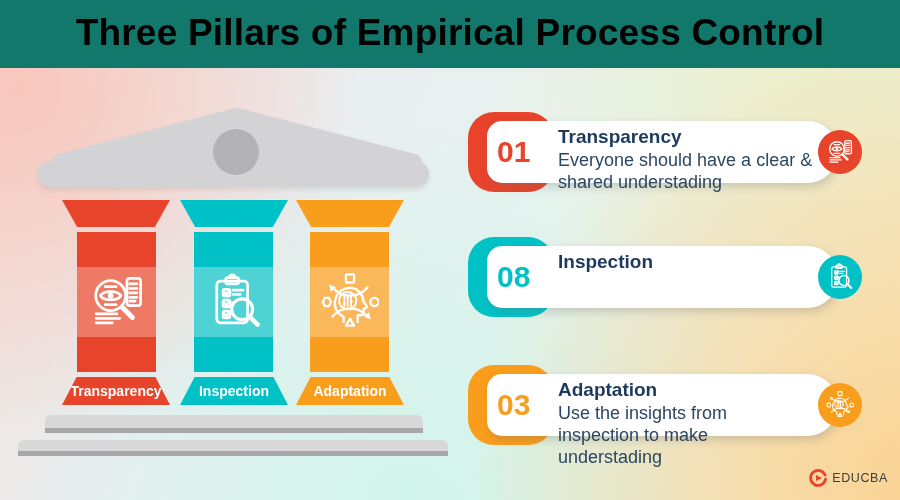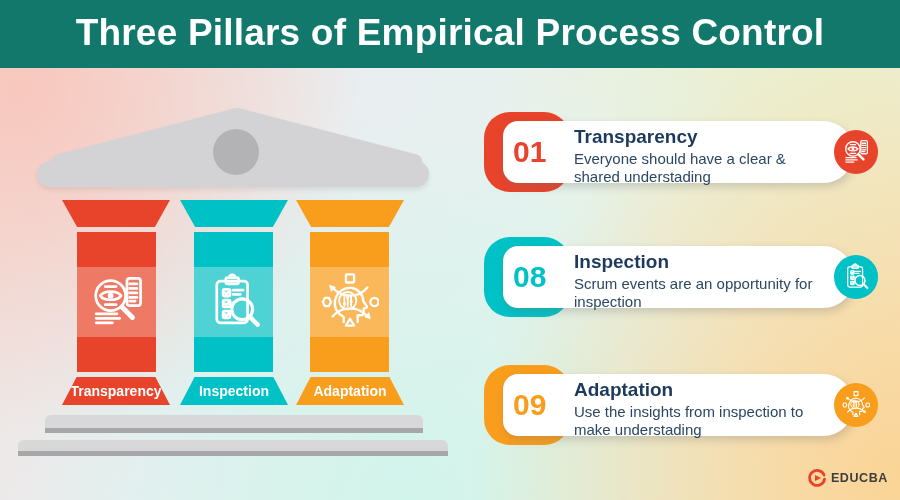--- a/index.html
+++ b/index.html
@@ -9,21 +9,21 @@
     background:
       radial-gradient(circle at 2% 18%, rgba(248,198,188,0.95) 0%, rgba(248,198,188,0) 35%),
       radial-gradient(circle at 100% 95%, rgba(250,211,148,0.95) 0%, rgba(250,211,148,0) 42%),
       radial-gradient(circle at 90% 6%, rgba(236,238,199,0.9) 0%, rgba(236,238,199,0) 35%),
       radial-gradient(circle at 45% 100%, rgba(208,244,235,0.95) 0%, rgba(208,244,235,0) 55%),
       linear-gradient(120deg,#f3e0da 0%,#e9eef0 35%,#e6f3ee 60%,#f1ecd2 85%,#f8e7c4 100%);
   }
   
   .header{position:absolute;left:0;top:0;width:900px;height:68px;background:#11786B;}
   .header h1{
-    margin:0;height:68px;line-height:66px;text-align:center;color:#ffffff;
+    margin:0;height:68px;line-height:66px;text-align:center;color:#000000;
     font-size:37px;font-weight:bold;letter-spacing:0.2px;
   }
   
   .pediment{position:absolute;left:0;top:100px;filter:drop-shadow(0 3px 2px rgba(90,90,90,0.12));}
   .capital,.pbase{position:absolute;width:108px;height:27px;}
   .capital{clip-path:polygon(0% 0%,100% 0%,86% 100%,14% 100%);top:200px;}
   .pbase{clip-path:polygon(13.5% 0%,86.5% 0%,100% 100%,0% 100%);top:377px;height:28px;
          display:flex;align-items:center;justify-content:center;}
   .pbase span{color:#fff;font-weight:bold;font-size:14px;}
   .shaft{position:absolute;top:232px;width:79px;height:140px;}
@@ -32,39 +32,39 @@
   .p1 .capital{left:62px;background:#E8432B;}  .p1 .shaft{left:77px;background:#E8432B;}
   .p1 .band{background:#EE7A66;}               .p1 .pbase{left:62px;background:#E8432B;}
   .p2 .capital{left:180px;background:#00C2C6;} .p2 .shaft{left:194px;background:#00C2C6;}
   .p2 .band{background:#4FD2D4;}               .p2 .pbase{left:180px;background:#00C2C6;}
   .p3 .capital{left:296px;background:#F99D1C;} .p3 .shaft{left:310px;background:#F99D1C;}
   .p3 .band{background:#FBB85A;}               .p3 .pbase{left:296px;background:#F99D1C;}
   .step{position:absolute;background:#D8D8D9;border-bottom:5px solid #A7A7A9;border-radius:6px 6px 0 0;}
   .step1{left:45px;top:415px;width:378px;height:13px;}
   .step2{left:18px;top:440px;width:430px;height:11px;}
   
-  .card-row{position:absolute;left:468px;width:402px;height:80px;margin-left:16px;}
+  .card-row{position:absolute;left:468px;width:402px;height:80px;}
   .row1{top:112px;} .row2{top:237px;} .row3{top:365px;}
   .bracket{position:absolute;left:0;top:0;width:86px;height:80px;border-radius:26px;}
   .card{position:absolute;left:19px;top:9px;width:351px;height:62px;background:#fff;
         border-radius:15px 31px 31px 15px;box-shadow:2px 4px 9px rgba(110,110,110,0.28);}
   .num{position:absolute;left:29px;top:0;height:80px;line-height:80px;font-size:30px;font-weight:bold;}
   .ctext{position:absolute;left:90px;top:15px;width:255px;}
   .ctitle{font-size:19px;font-weight:bold;color:#1C3A5E;line-height:1.1;margin-bottom:2px;}
-  .cdesc{font-size:15px;color:#2B4763;line-height:1.22;}
+  .cdesc{font-size:18px;color:#2B4763;line-height:1.22;}
   .badge{position:absolute;right:8px;top:50%;transform:translateY(-50%);width:44px;height:44px;
          border-radius:50%;display:flex;align-items:center;justify-content:center;}
   .badge svg{width:28px;height:28px;color:#fff;}
   .c1 .bracket,.c1 .badge{background:#E8432B;} .c1 .num{color:#E8432B;}
   .c2 .bracket,.c2 .badge{background:#00C2C6;} .c2 .num{color:#00C2C6;}
   .c3 .bracket,.c3 .badge{background:#F99D1C;} .c3 .num{color:#F99D1C;}
   
   .logo{position:absolute;right:12px;bottom:12px;display:flex;align-items:center;gap:4px;}
   .logo svg{width:20px;height:20px;}
-  .logo-text{font-size:12.5px;font-weight:700;color:#3D3D3D;letter-spacing:0.6px;}
+  .logo-text{font-size:12.5px;font-weight:400;color:#3D3D3D;letter-spacing:0.6px;}
   .defs{position:absolute;width:0;height:0;overflow:hidden;}
 </style>
 </head>
 <body>
 
 <svg class="defs" aria-hidden="true">
   <defs>
     <symbol id="i-eye" viewBox="0 0 64 64" fill="none" stroke="currentColor" stroke-width="3" stroke-linecap="round" stroke-linejoin="round">
       <rect x="43" y="6" width="15" height="30" rx="3"></rect>
       <path d="M46,12 h8 M46,17 h8 M46,22 h8 M46,27 h8 M46,31 h6"></path>
@@ -185,33 +185,32 @@
         </svg>
     </div>
   </div>
 
   <div class="card-row row2 c2">
     <div class="bracket"></div>
     <div class="card"></div>
     <div class="num">08</div>
     <div class="ctext">
       <div class="ctitle">Inspection</div>
-      <div class="cdesc">Scrum events are an opportunity for inspection</div>
     </div>
     <div class="badge">
       <svg>
           <use href="#i-clip"></use>
         </svg>
     </div>
   </div>
 
   <div class="card-row row3 c3">
     <div class="bracket"></div>
     <div class="card"></div>
-    <div class="num">09</div>
+    <div class="num">03</div>
     <div class="ctext">
       <div class="ctitle">Adaptation</div>
       <div class="cdesc">Use the insights from inspection to make understading</div>
     </div>
     <div class="badge">
       <svg>
           <use href="#i-head"></use>
         </svg>
     </div>
   </div>

